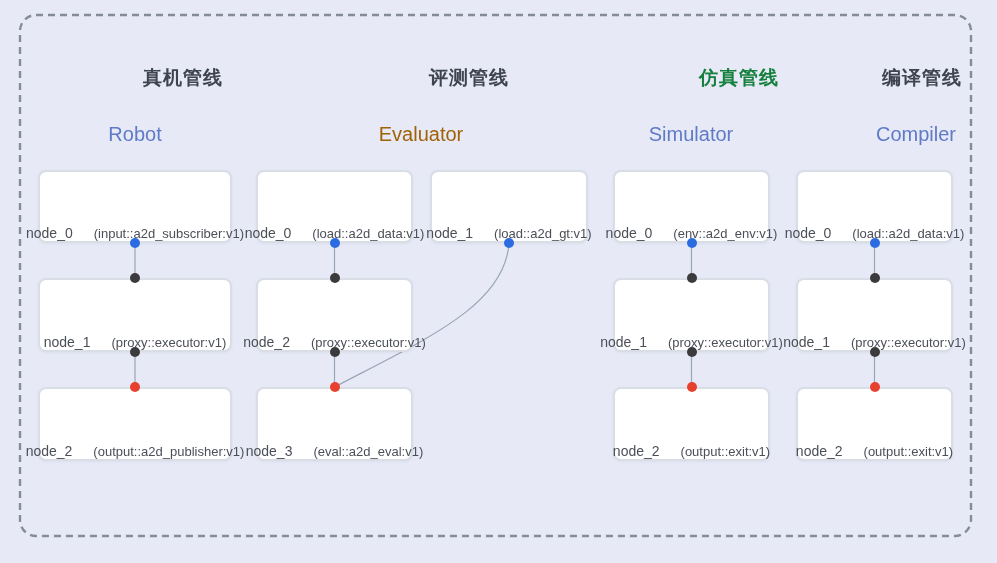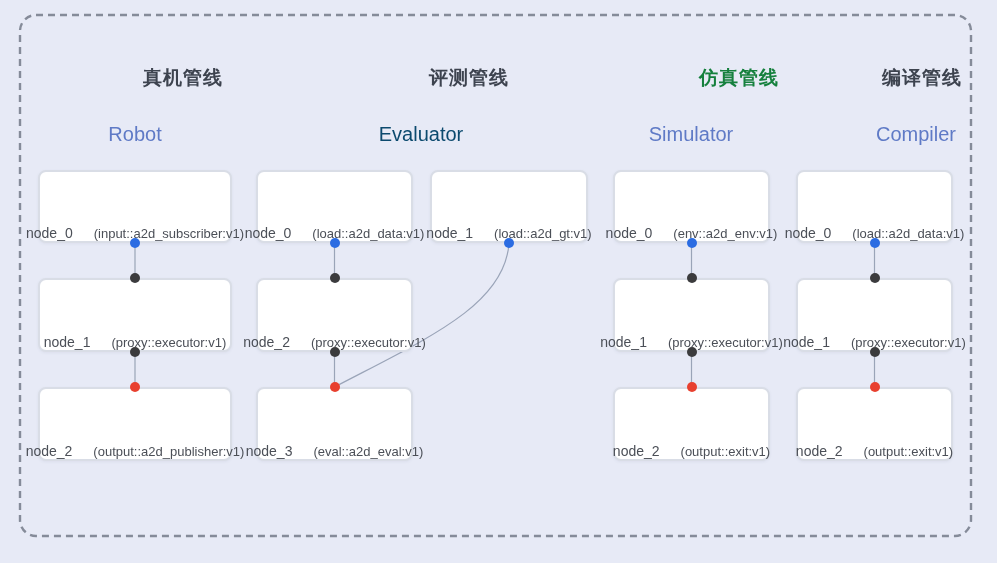--- a/index.html
+++ b/index.html
@@ -104,21 +104,21 @@
       <div class="node-type" style="color: rgb(75, 79, 87);">(proxy::executor:v1)</div>
     </div>
     <div class="port" style="left: 135px; top: 278px; background: rgb(59, 59, 61);"></div>
     <div class="port" style="left: 135px; top: 352px; background: rgb(59, 59, 61);"></div>
     <div class="node" style="left: 38px; top: 387px; width: 194px; height: 74px; background: rgb(255, 255, 255); border-color: rgb(217, 221, 230);">
       <div class="node-name" style="color: rgb(75, 79, 87);">node_2</div>
       <div class="node-type" style="color: rgb(75, 79, 87);">(output::a2d_publisher:v1)</div>
     </div>
     <div class="port" style="left: 135px; top: 387px; background: rgb(232, 64, 47);"></div>
     <div class="title-zh" style="left: 421px; top: 65px; color: rgb(61, 67, 79);">评测管线</div>
-    <div class="title-en" style="left: 421px; top: 123px; color: #0c4a6e;">Evaluator</div>
+    <div class="title-en" style="left: 421px; top: 123px; color: #a16207;">Evaluator</div>
     <div class="node" style="left: 256px; top: 170px; width: 157px; height: 73px; background: rgb(255, 255, 255); border-color: rgb(217, 221, 230);">
       <div class="node-name" style="color: rgb(75, 79, 87);">node_0</div>
       <div class="node-type" style="color: rgb(75, 79, 87);">(load::a2d_data:v1)</div>
     </div>
     <div class="port" style="left: 334.5px; top: 243px; background: rgb(43, 108, 226);"></div>
     <div class="node" style="left: 430px; top: 170px; width: 158px; height: 73px; background: rgb(255, 255, 255); border-color: rgb(217, 221, 230);">
       <div class="node-name" style="color: rgb(75, 79, 87);">node_1</div>
       <div class="node-type" style="color: rgb(75, 79, 87);">(load::a2d_gt:v1)</div>
     </div>
     <div class="port" style="left: 509px; top: 243px; background: rgb(43, 108, 226);"></div>

